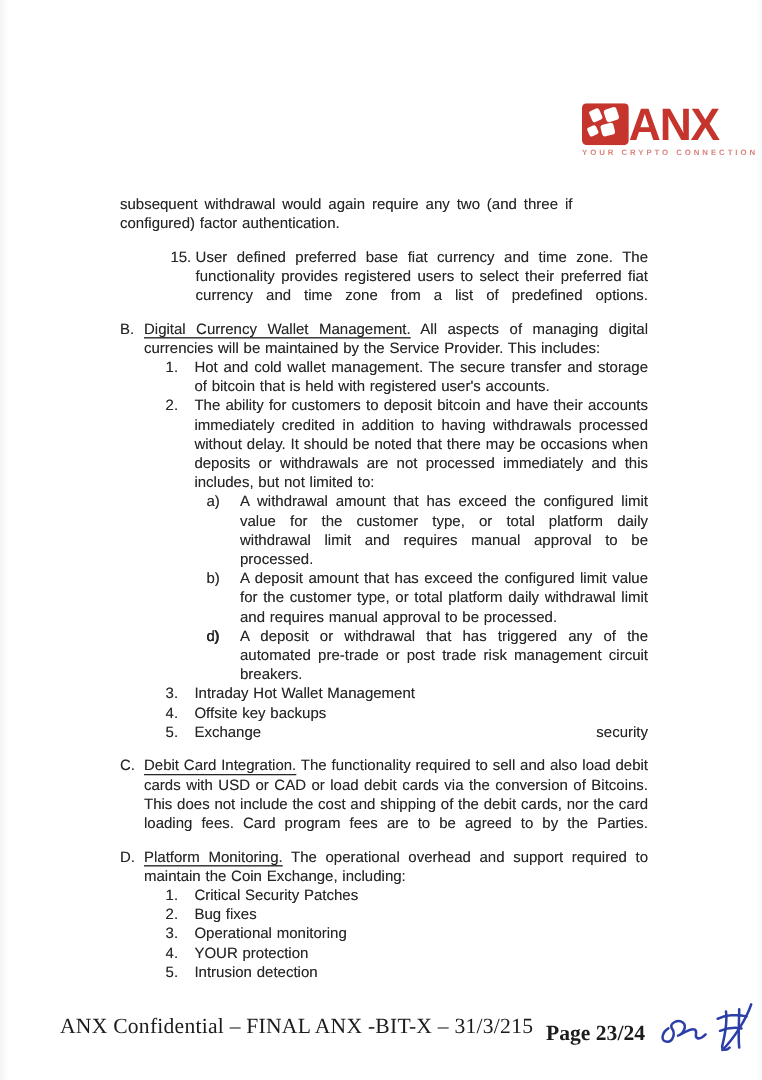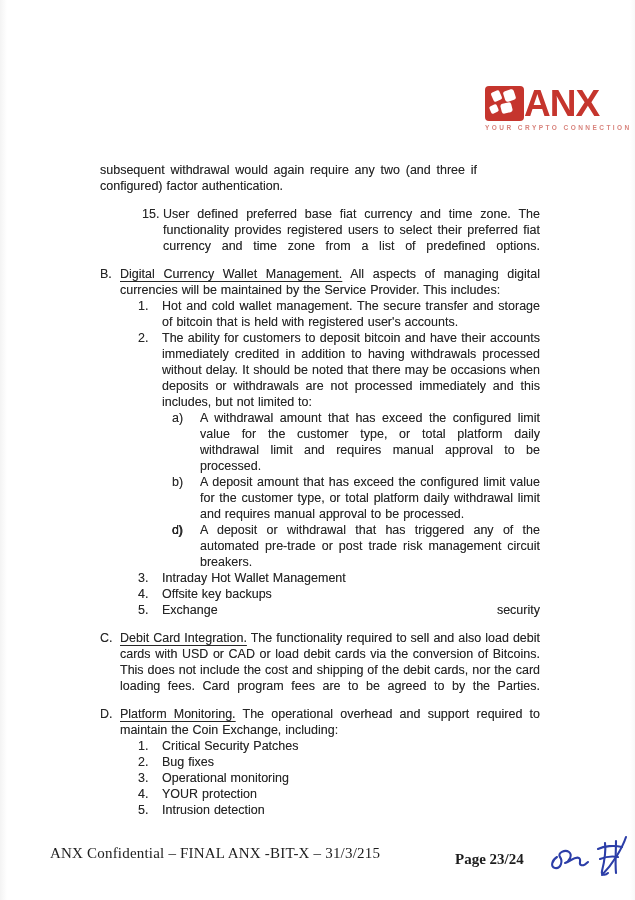--- a/index.html
+++ b/index.html
@@ -54,21 +54,21 @@
   .num{padding-left:62px;margin-top:0;}
   .num .marker{left:38px;}
   
   .alpha{padding-left:100px;}
   .alpha .marker{left:72px;}
   .split-line{display:flex;justify-content:space-between;}
   
   .footer{
     position:absolute;left:0;top:843px;width:635px;height:40px;
     font-family:"Liberation Serif","DejaVu Serif",serif;
-    font-size:15px;color:#1c1c1c;
+    font-size:18px;color:#1c1c1c;
   }
   .footer-conf{position:absolute;left:50px;top:2px;letter-spacing:.2px;}
   .footer-page{position:absolute;left:455px;top:8px;font-weight:bold;}
   .signature{position:absolute;left:548px;top:-14px;}
 </style>
 </head>
 <body>
 
 <div class="page">
 

